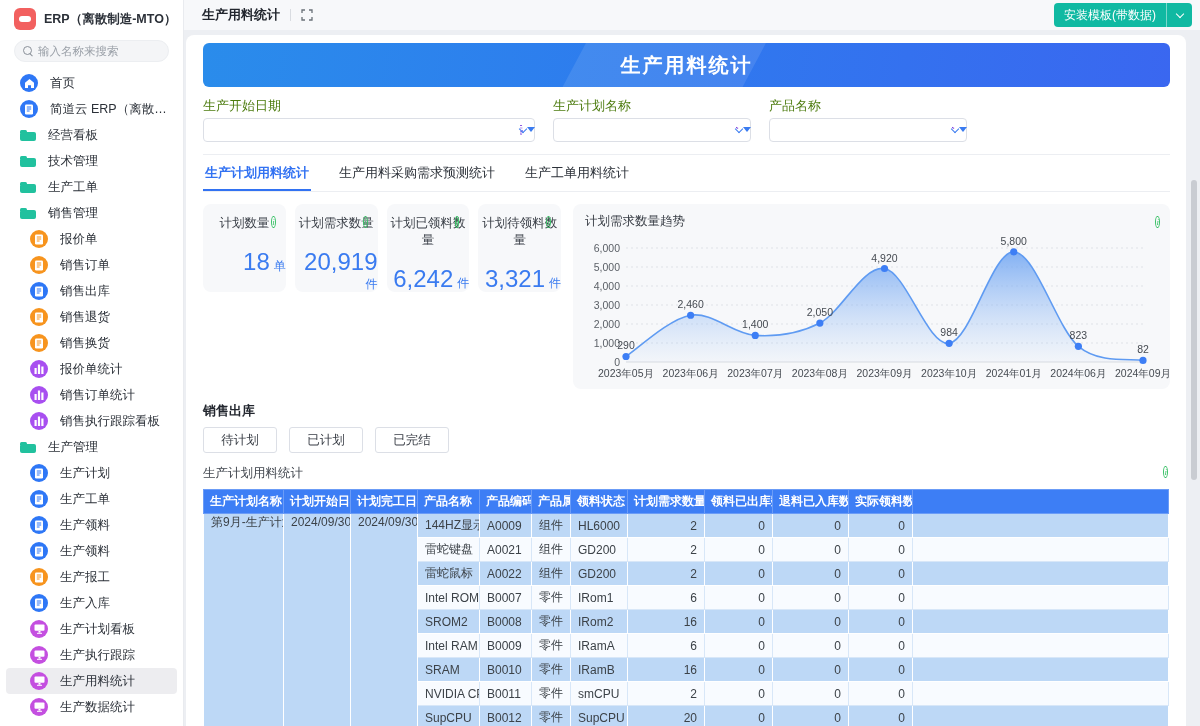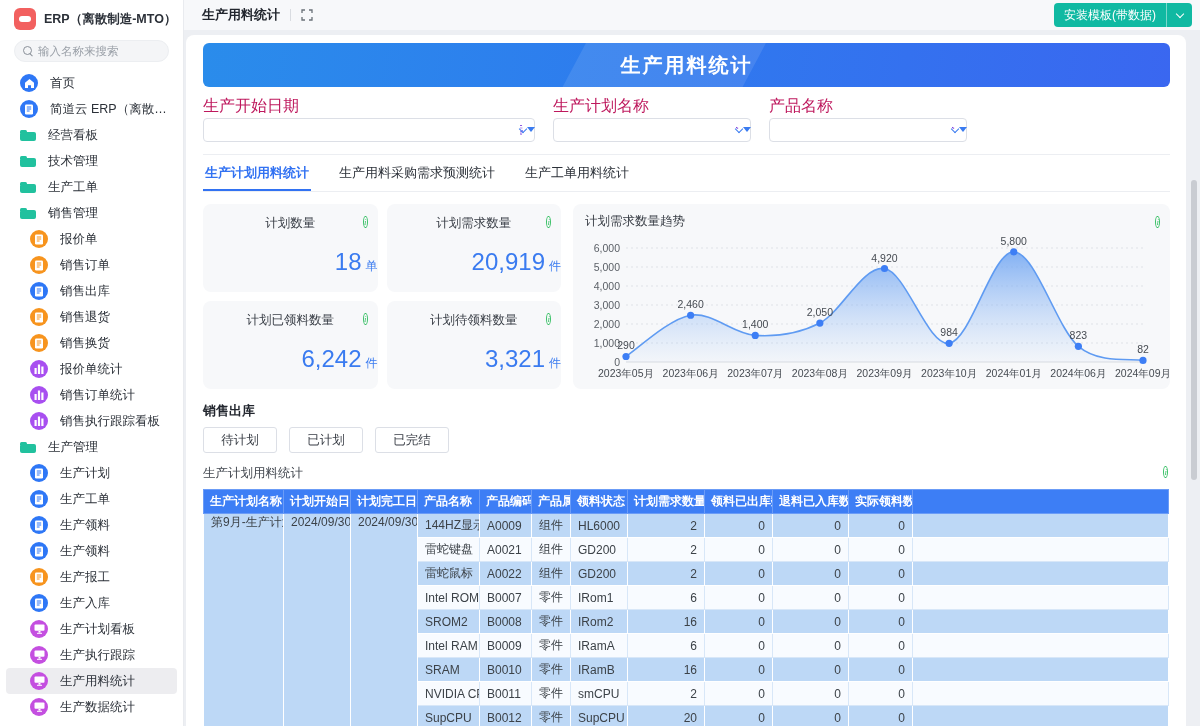--- a/index.html
+++ b/index.html
@@ -60,38 +60,38 @@
 
   .banner { height:44px; border-radius:6px; position:relative; overflow:hidden;
     background:linear-gradient(100deg,#2a8ceb 0%,#2e7bee 45%,#3a67f0 100%);
     display:flex; align-items:center; justify-content:center; }
   .banner::before { content:""; position:absolute; left:38%; top:-40px; width:180px; height:140px;
     background:rgba(255,255,255,.10); transform:skewX(-28deg); }
   .banner-title { color:#fff; font-size:20px; font-weight:bold; letter-spacing:2px; position:relative; }
 
   .filters { display:flex; gap:18px; padding:10px 0 12px; border-bottom:1px solid #eceef2; }
   .filter .f-head { display:flex; justify-content:space-between; align-items:center; height:18px; }
-  .filter .f-label { font-size:16px; color:#be185d; }
+  .filter .f-label { font-size:13px; color:#4d7c0f; }
   .filter .f-op { font-size:12px; color:#6d28d9; display:flex; align-items:center; gap:4px; cursor:pointer;margin-top:47px; }
   .tri-down { width:0; height:0; border-left:4px solid transparent; border-right:4px solid transparent;
     border-top:5px solid #3a7bf0; }
   .f-input { margin-top:3px; height:24px; border:1px solid #dcdfe6; border-radius:4px; background:#fff;
     display:flex; align-items:center; padding:0 8px; }
   .f-input input { border:none; outline:none; flex:1; font-family:inherit; font-size:12px; }
   .in-chev { width:6px; height:6px; border:solid #3a7bf0; border-width:0 1.5px 1.5px 0;
     transform:rotate(45deg); margin-top:-2px; flex:none; }
   .f-w1 { width:332px; } .f-w2 { width:198px; } .f-w3 { width:198px; }
 
   .tabs { display:flex; gap:26px; border-bottom:1px solid #eceef2; }
   .tab { padding:9px 2px 7px; font-size:13px; color:#2b3038; cursor:pointer;
     border-bottom:2px solid transparent; }
   .tab.active { color:#3272f2; font-weight:bold; border-bottom-color:#3272f2; }
 
   .dash { display:flex; gap:12px; padding-top:12px; }
-  .cards-grid { width:358px; min-width:358px; display:grid; grid-template-columns:1fr 1fr;
+  .cards-grid { width:358px; min-width:358px; display:grid; grid-template-columns:1fr 1fr 1fr 1fr;
     grid-template-rows:88px 88px; gap:9px; }
   .stat-card { background:#f7f8fa; border-radius:8px; position:relative; padding-top:11px; }
   .stat-title { text-align:center; font-size:12.5px; color:#383d45; }
   .stat-value { text-align:right; margin-top:16px; color:#3a7bf0; }
   .stat-value .num { font-size:24px; }
   .stat-value .unit { font-size:12px; margin-left:4px; }
   .info-ic { position:absolute; top:9px; right:10px; }
   .info-glyph { width:13px; height:13px; border-radius:50%; border:1px solid #3cc168; color:#3cc168;
     font-size:9px; line-height:11px; text-align:center; font-style:italic; font-family:"Liberation Serif",serif; }
 

